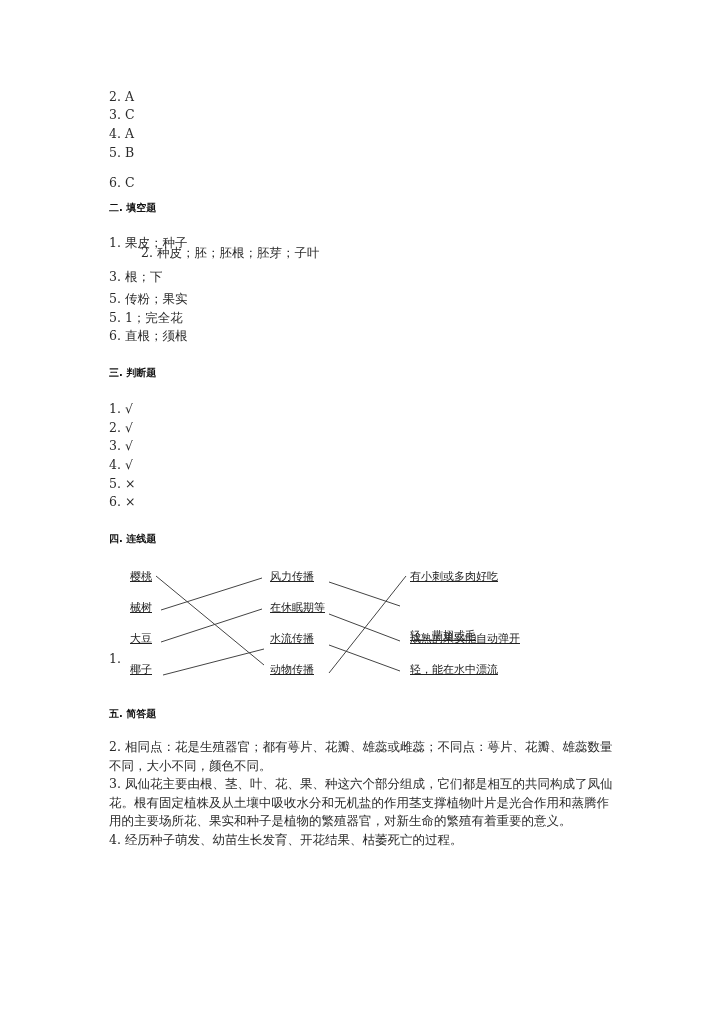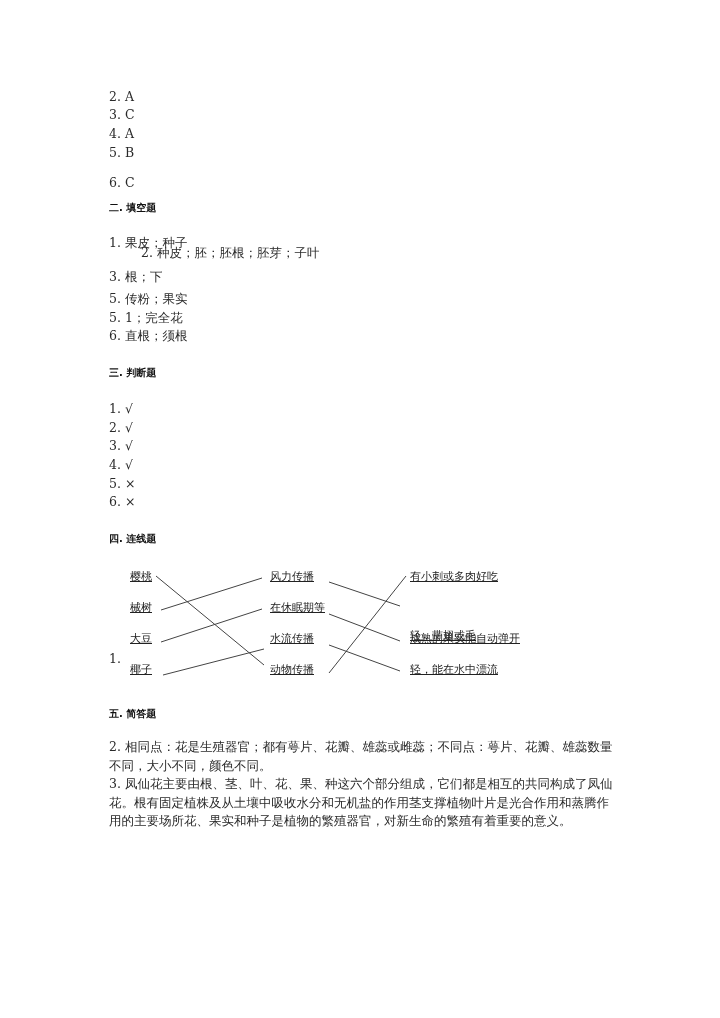--- a/index.html
+++ b/index.html
@@ -141,16 +141,17 @@
         <line x1="329" y1="673" x2="406" y2="576"></line>
       </g>
     </svg>
   </div>
 
   <div>
     <div class="heading" style="top:705px;">五. 简答题</div>
     <div class="para" style="top:738px;">
       <p>2. 相同点：花是生殖器官；都有萼片、花瓣、雄蕊或雌蕊；不同点：萼片、花瓣、雄蕊数量不同，大小不同，颜色不同。</p>
       <p>3. 凤仙花主要由根、茎、叶、花、果、种这六个部分组成，它们都是相互的共同构成了凤仙花。根有固定植株及从土壤中吸收水分和无机盐的作用茎支撑植物叶片是光合作用和蒸腾作用的主要场所花、果实和种子是植物的繁殖器官，对新生命的繁殖有着重要的意义。</p>
+      <p>4. 经历种子萌发、幼苗生长发育、开花结果、枯萎死亡的过程。</p>
     </div>
   </div>
 
 </div>
 
 </body></html>

